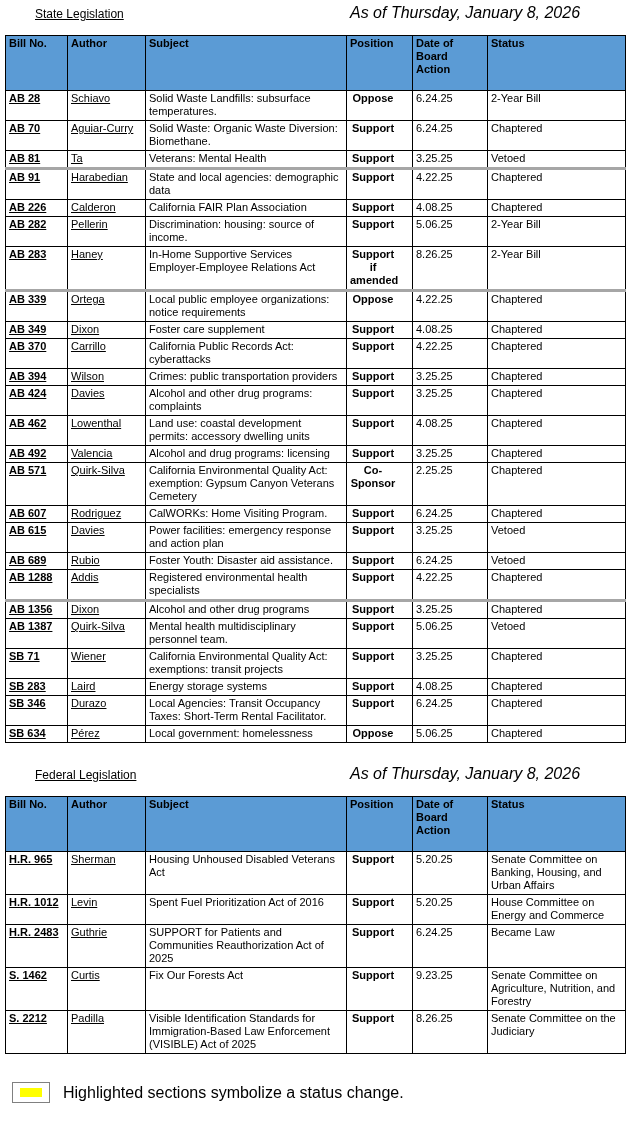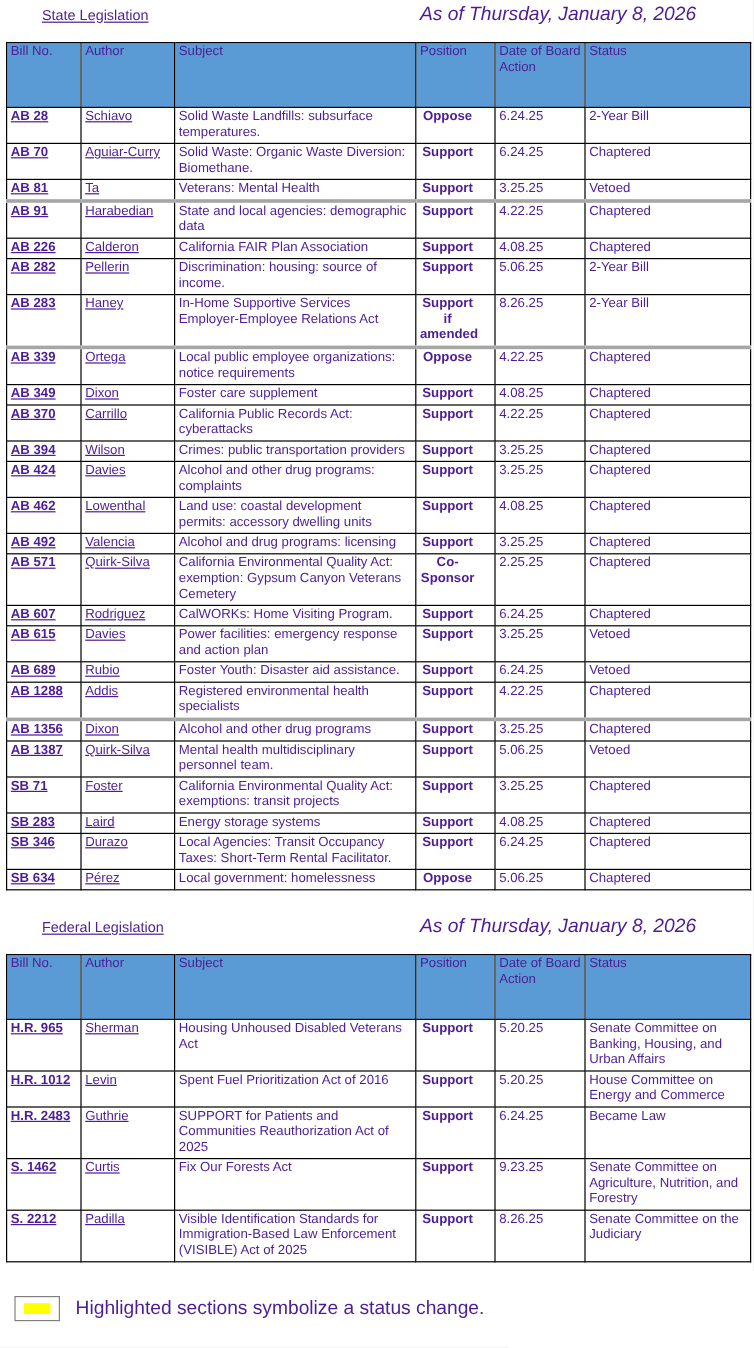--- a/index.html
+++ b/index.html
@@ -1,20 +1,20 @@
 <!DOCTYPE html>
 <html style="--header-bg: #5B9BD5;"><head>
 <meta charset="utf-8">
 <style>
   html, body { margin: 0; padding: 0; background: #e8e8e8; }
   .page {
     width: 628px; height: 1123px;
     background: #ffffff;
     font-family: "Liberation Sans", sans-serif;
-    color: #4c1d95;
+    color: #000000;
     position: relative;
     overflow: hidden;
     box-sizing: border-box;
     padding: 4px 3px 0 5px;
     margin: 0 auto;
   }
   .section-header { position: relative; height: 17px; margin-bottom: 14px; }
   .section-title {
     margin-left: 30px;
     font-size: 12px;
@@ -33,22 +33,22 @@
     border: 1px solid #000;
     vertical-align: top;
     text-align: left;
     padding: 1px 3px 2px 3px;
     font-size: 11px;
     line-height: 13px;
     overflow: hidden;
   }
   .leg-table thead th {
     background: var(--header-bg, #5B9BD5);
-    font-weight: normal;
-    padding-bottom: 26px;
+    font-weight: bold;
+    padding-bottom: 14px;
   }
   .col-bill     { width: 62px; }
   .col-author   { width: 78px; }
   .col-subject  { width: 201px; }
   .col-position { width: 66px; }
   .col-date     { width: 75px; }
   .col-status   { width: 138px; }
   td.cell-bill   { font-weight: bold; text-decoration: underline; }
   td.cell-author { text-decoration: underline; }
   td.cell-position { font-weight: bold; padding-right: 16px; text-align: center; }
@@ -265,21 +265,21 @@
           <tr>
             <td class="cell-bill">AB 1387</td>
             <td class="cell-author">Quirk-Silva</td>
             <td class="cell-subject">Mental health multidisciplinary personnel team.</td>
             <td class="cell-position">Support</td>
             <td class="cell-date">5.06.25</td>
             <td class="cell-status">Vetoed</td>
           </tr>
           <tr>
             <td class="cell-bill">SB 71</td>
-            <td class="cell-author">Foster</td>
+            <td class="cell-author">Wiener</td>
             <td class="cell-subject">California Environmental Quality Act: exemptions: transit projects</td>
             <td class="cell-position">Support</td>
             <td class="cell-date">3.25.25</td>
             <td class="cell-status">Chaptered</td>
           </tr>
           <tr>
             <td class="cell-bill">SB 283</td>
             <td class="cell-author">Laird</td>
             <td class="cell-subject">Energy storage systems</td>
             <td class="cell-position">Support</td>

